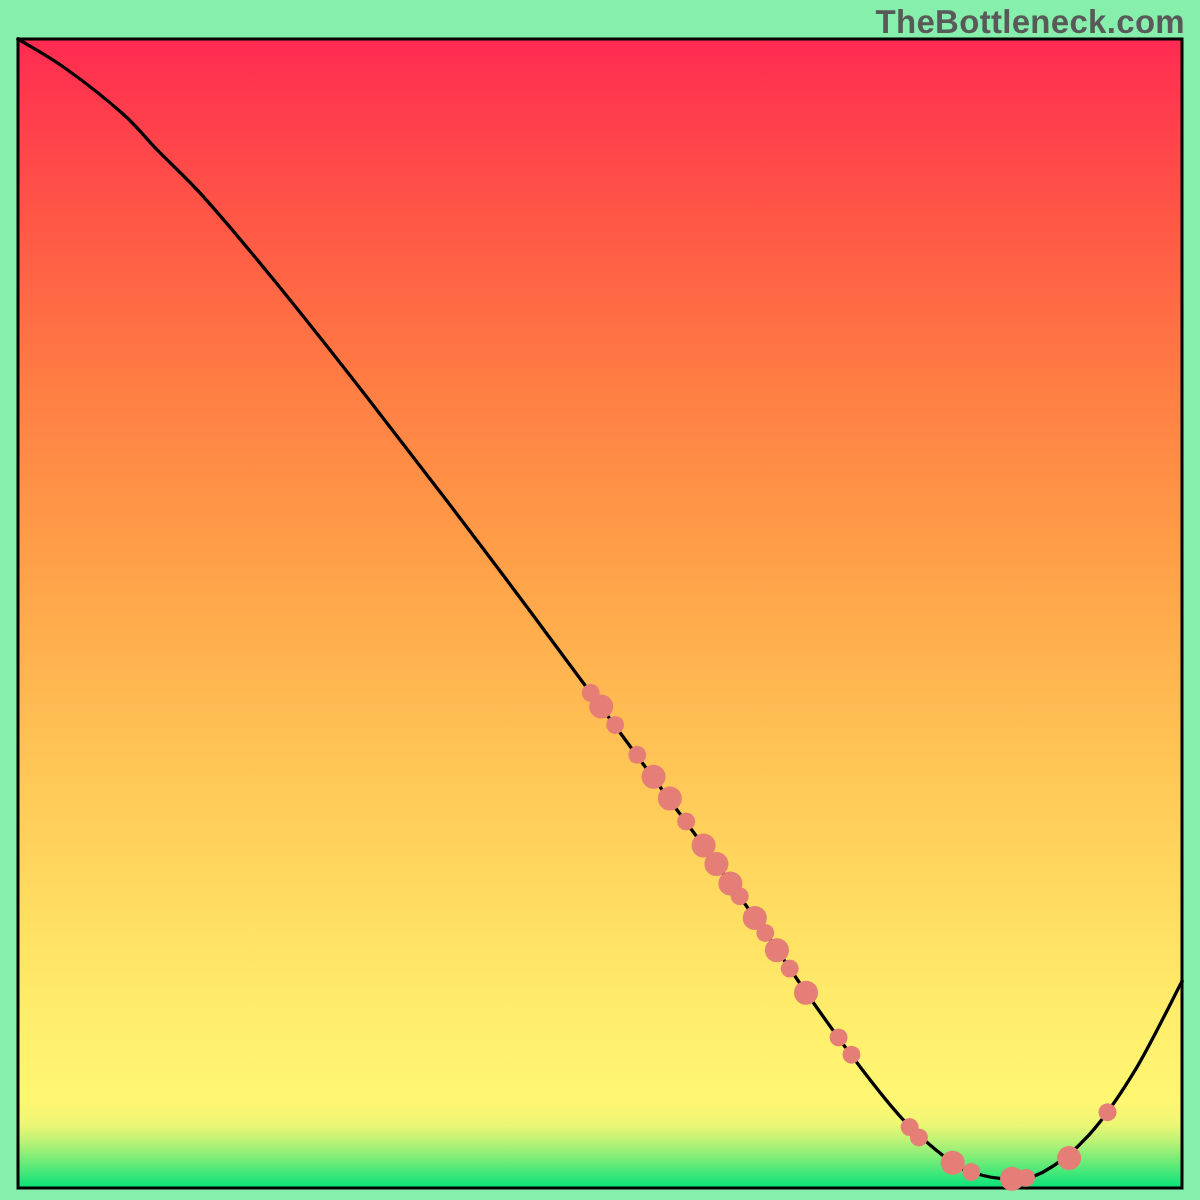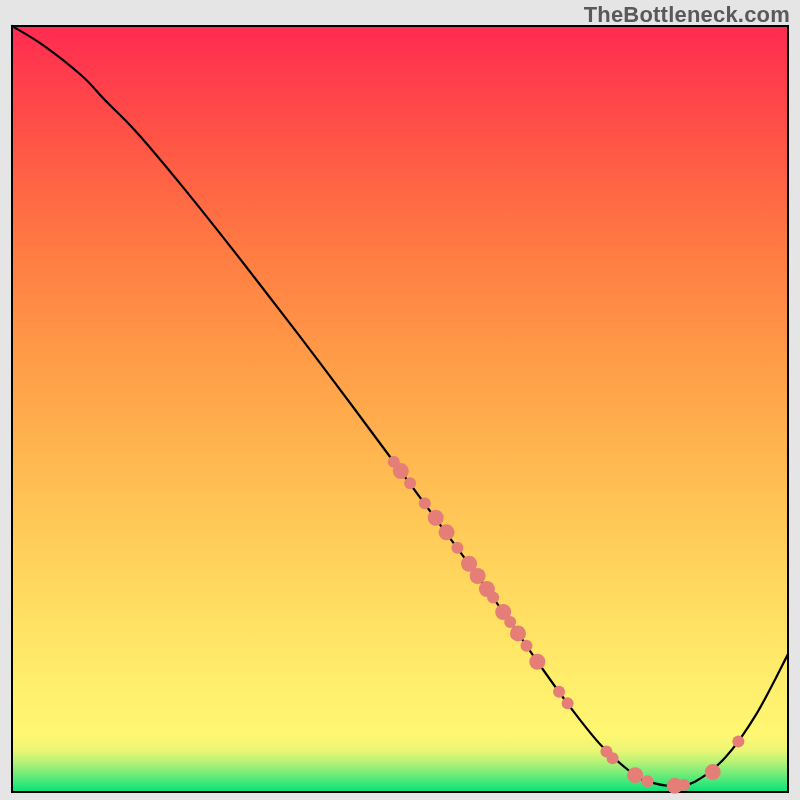--- a/index.html
+++ b/index.html
@@ -7,21 +7,21 @@
     padding: 0;
     width: 800px;
     height: 800px;
     overflow: hidden;
     background: #fff;
   }
   .outer {
     position: relative;
     width: 800px;
     height: 800px;
-    background: #e5e5e5;
+    background: #86efac;
   }
   .watermark {
     position: absolute;
     top: 2px;
     right: 10px;
     font-family: Arial, Helvetica, sans-serif;
     font-size: 22px;
     font-weight: 600;
     color: #595959;
     letter-spacing: 0.2px;

